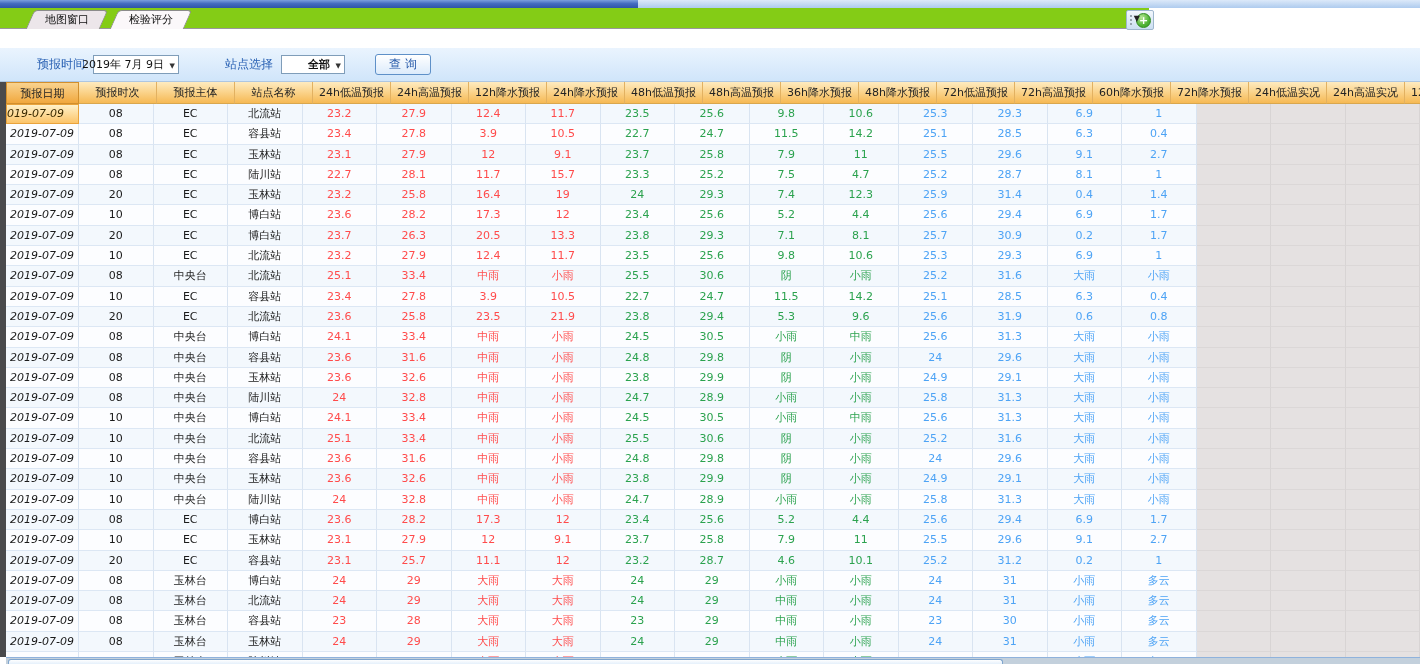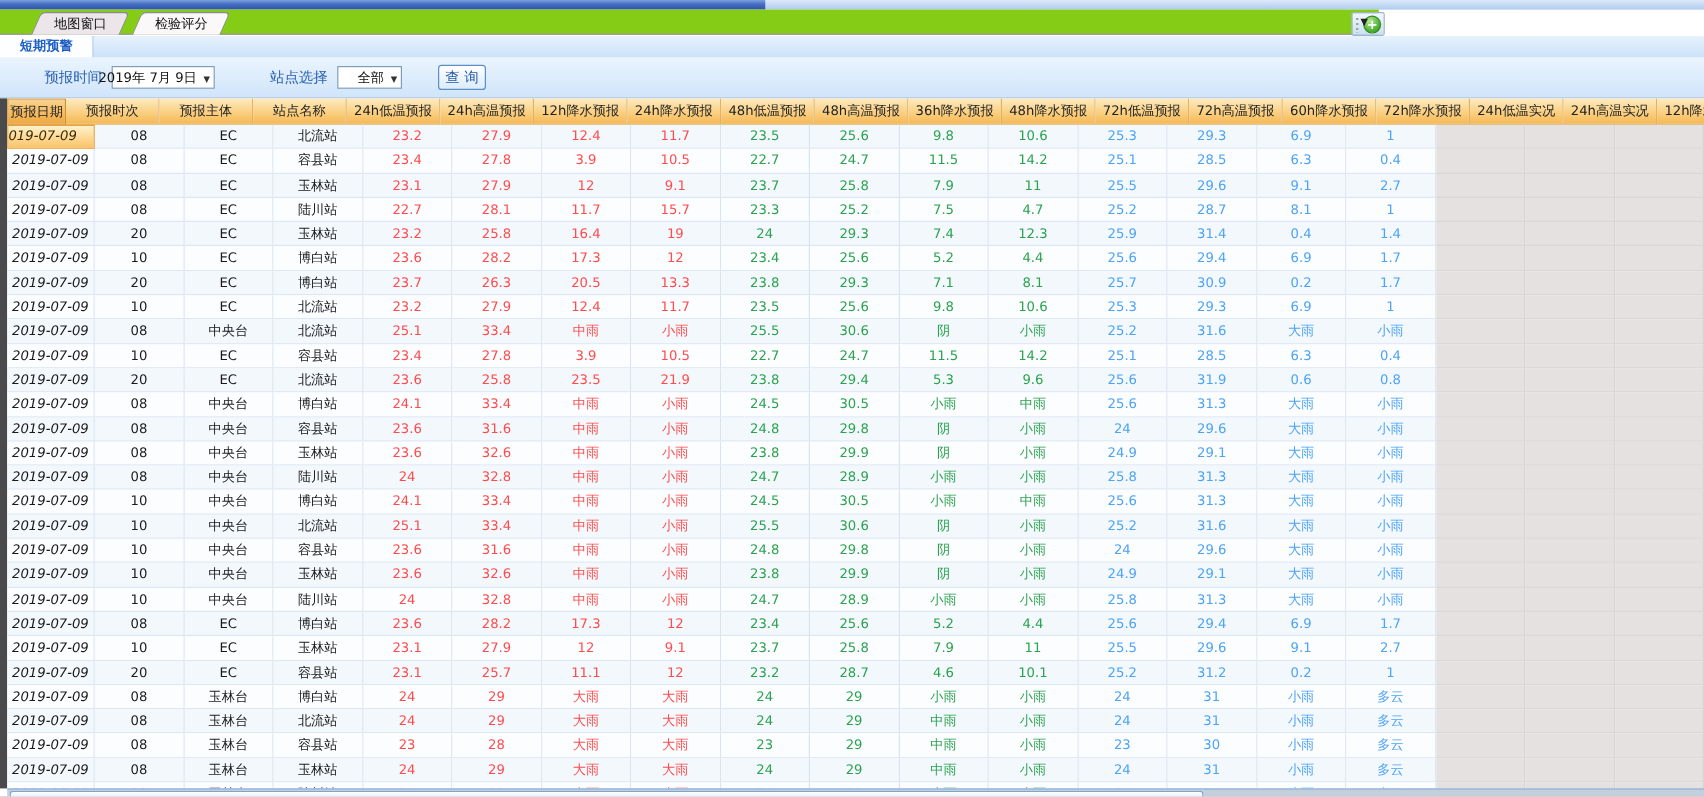--- a/index.html
+++ b/index.html
@@ -50,35 +50,35 @@
                background:linear-gradient(#eaf4fe, #d0e5fa); border-bottom:1px solid #aec6e0;
                display:flex; align-items:center; }
   .flabel { color:#2b62b4; font-size:12px; }
   .flabel.l1 { margin-left:37px; }
   .flabel.l2 { margin-left:46px; }
   .sel { height:19px; background:#fff; border:1px solid #7f9db9; position:relative;
          display:flex; align-items:center; font-size:11px; color:#111;
          padding:0 14px 0 5px; white-space:nowrap;justify-content:flex-end; }
   .sel .arr { position:absolute; right:3px; top:6px; font-size:7px; color:#333; }
   .sel.date { width:86px; margin-left:8px; }
-  .sel.station { width:54px; margin-left:8px; }
-  .querybtn { margin-left:30px; width:40px; height:21px; border:1px solid #5e90c8;
+  .sel.station { width:64px; margin-left:8px;font-weight:bold; }
+  .querybtn { margin-left:30px; width:56px; height:21px; border:1px solid #5e90c8;
               border-radius:3px; background:linear-gradient(#ffffff, #dcebfb);
               color:#2458a8; font-size:12px; font-family:"DejaVu Sans",sans-serif;
               text-align:center; line-height:17px; }
 
   
   .gutter { position:absolute; left:0; top:82px; width:6px; height:575px; background:#4a4a4c; }
   .grid { position:absolute; left:6px; top:82px; width:1414px; height:575px; overflow:hidden; }
   .thead { display:flex; height:22px; }
   .th { flex:none; width:78px; height:22px; line-height:22px; text-align:center;
         font-size:11px; color:#222; overflow:hidden; white-space:nowrap;
         background:linear-gradient(#feebc0 0%, #fad084 55%, #f6b954 100%);
         border-right:1px solid #e2b161; border-bottom:1px solid #d9a74e; }
-  .th.th0 { width:49px; background:linear-gradient(#f9d38f, #f1a83e);
+  .th.th0 { width:73px; background:linear-gradient(#f9d38f, #f1a83e);
             border:1px solid #d28f2d; }
   .tr { display:flex; height:20.3px; }
   .tr.odd  .td { background:#f3f8fd; }
   .tr.even .td { background:#fcfdff; }
   .td { flex:none; width:74.5px; height:20.3px; line-height:20px; text-align:center;
         font-size:11px; color:#1a1a1a; border-right:1px solid #d9e4f1;
         border-bottom:1px solid #dce7f4; overflow:hidden; white-space:nowrap; }
   .td:first-child { width:73px;font-style:italic; }
   .td.red   { color:#ff4b4b; }
   .td.green { color:#2ba24e; }
@@ -112,23 +112,20 @@
     <div class="tab tab2 active">
       <span>检验评分</span>
     </div>
     <div class="addbtn">
       <div class="grip"></div>
       <div class="plus">+</div>
     </div>
     <div class="corner-arrow">▼</div>
   </div>
 
-  <div class="subtabstrip">
-    <div class="subtab">短期预警</div>
-  </div>
 
   <div class="filterbar">
     <span class="flabel l1">预报时间</span>
     <div class="sel date">
       <span>2019年 7月 9日</span>
       <span class="arr">▼</span>
     </div>
     <span class="flabel l2">站点选择</span>
     <div class="sel station">
       <span>全部</span>

